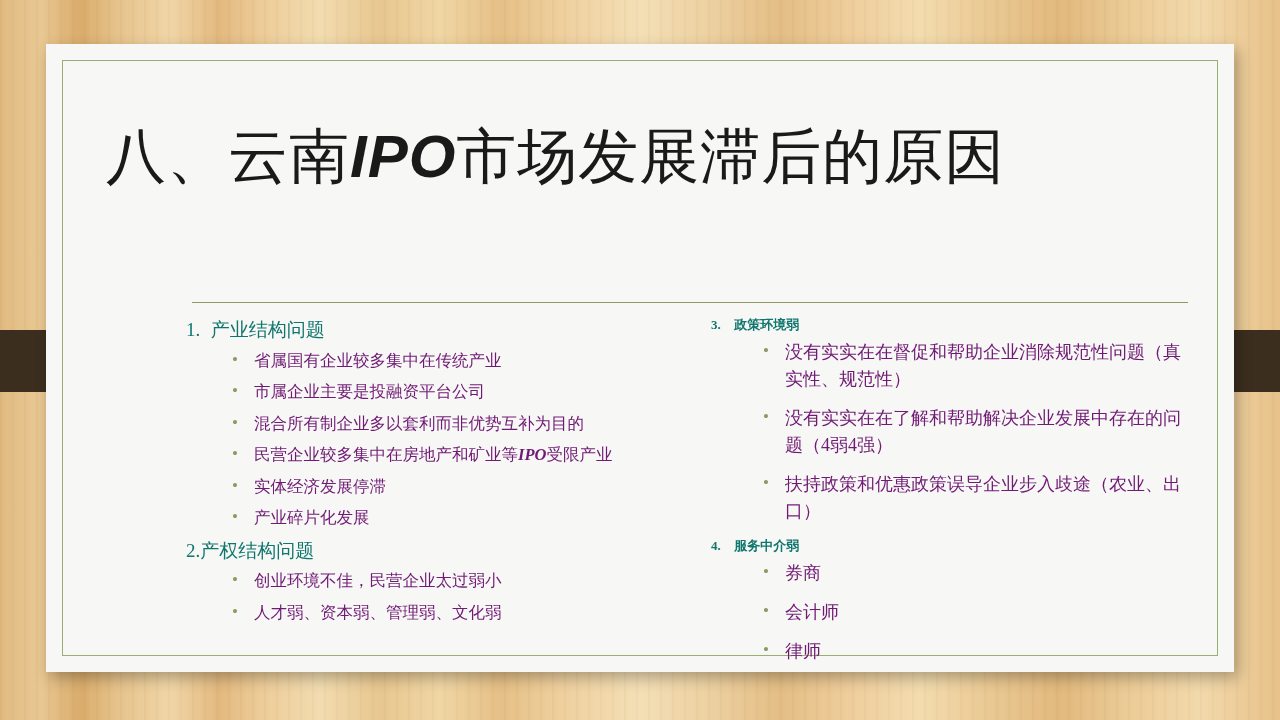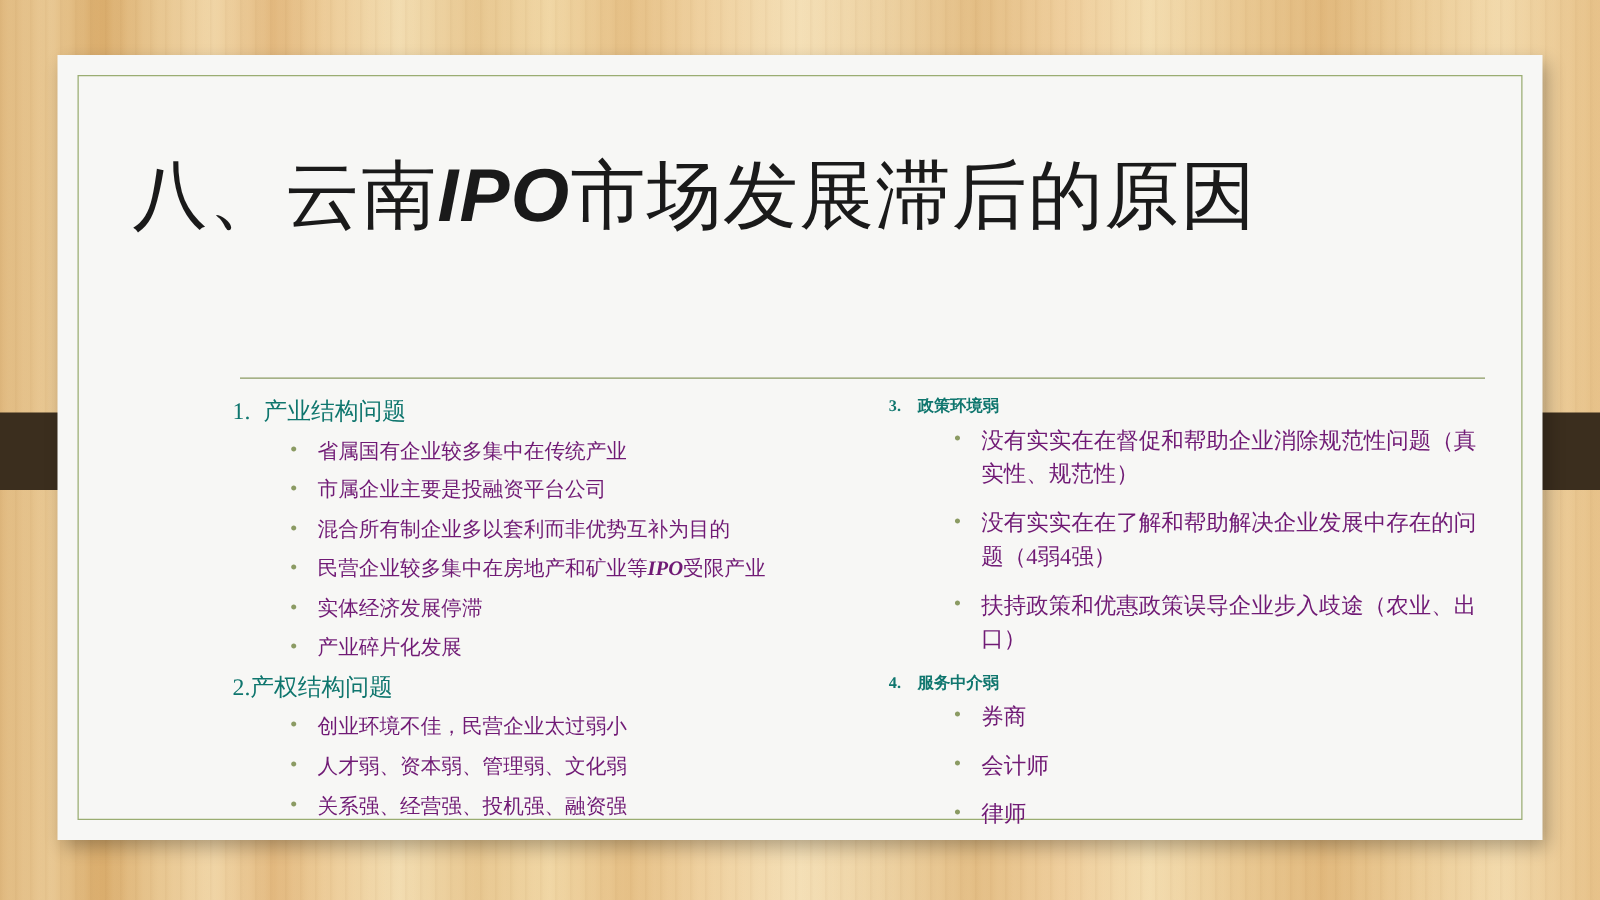--- a/index.html
+++ b/index.html
@@ -187,21 +187,20 @@
         <li><span>实体经济发展停滞</span></li>
         <li><span>产业碎片化发展</span></li>
       </ul>
 
       <div class="h2">
         <span>2.</span><span>产权结构问题</span>
       </div>
       <ul class="bullets">
         <li><span>创业环境不佳，民营企业太过弱小</span></li>
         <li><span>人才弱、资本弱、管理弱、文化弱</span></li>
-        <li><span>关系强、经营强、投机强、融资强</span></li>
       </ul>
 
     </div>
 
     <div class="col col-right">
 
       <div class="h2">
         <span class="num">3.</span>
         <span>政策环境弱</span>
       </div>

